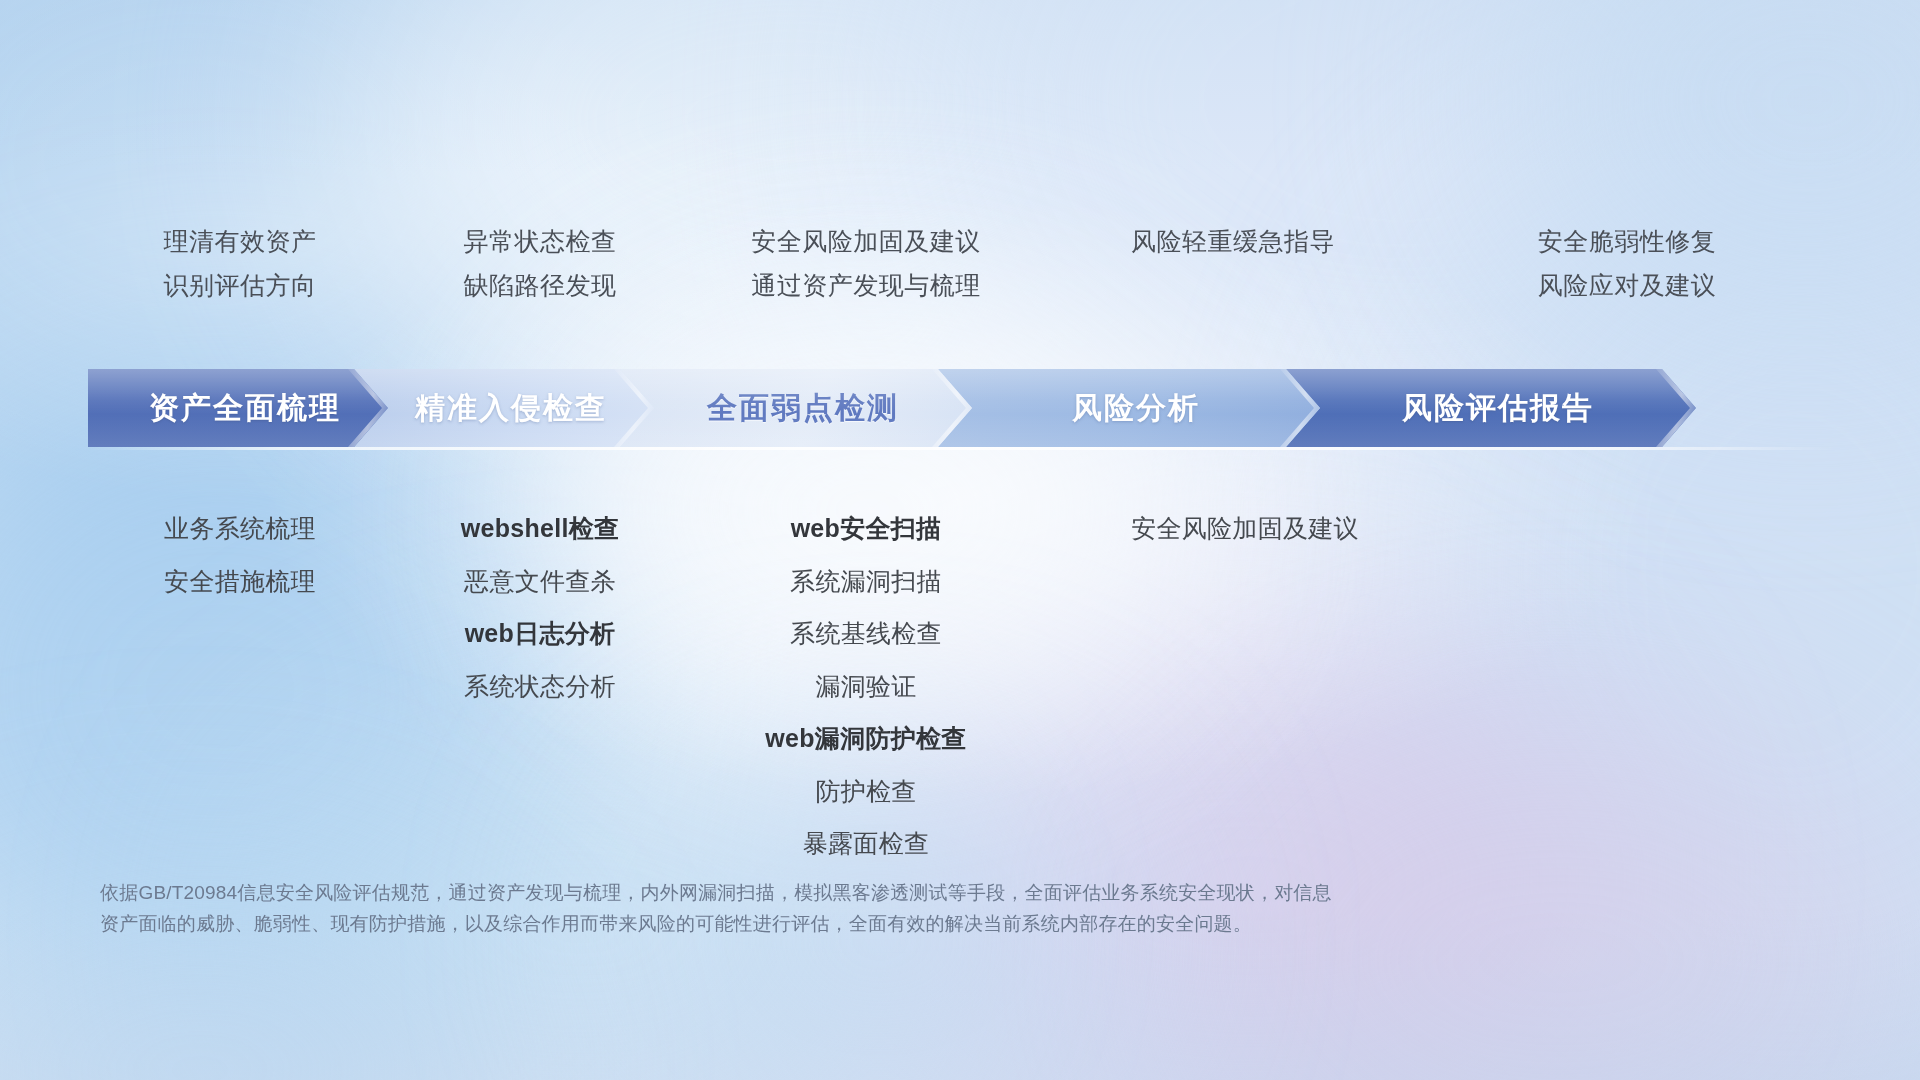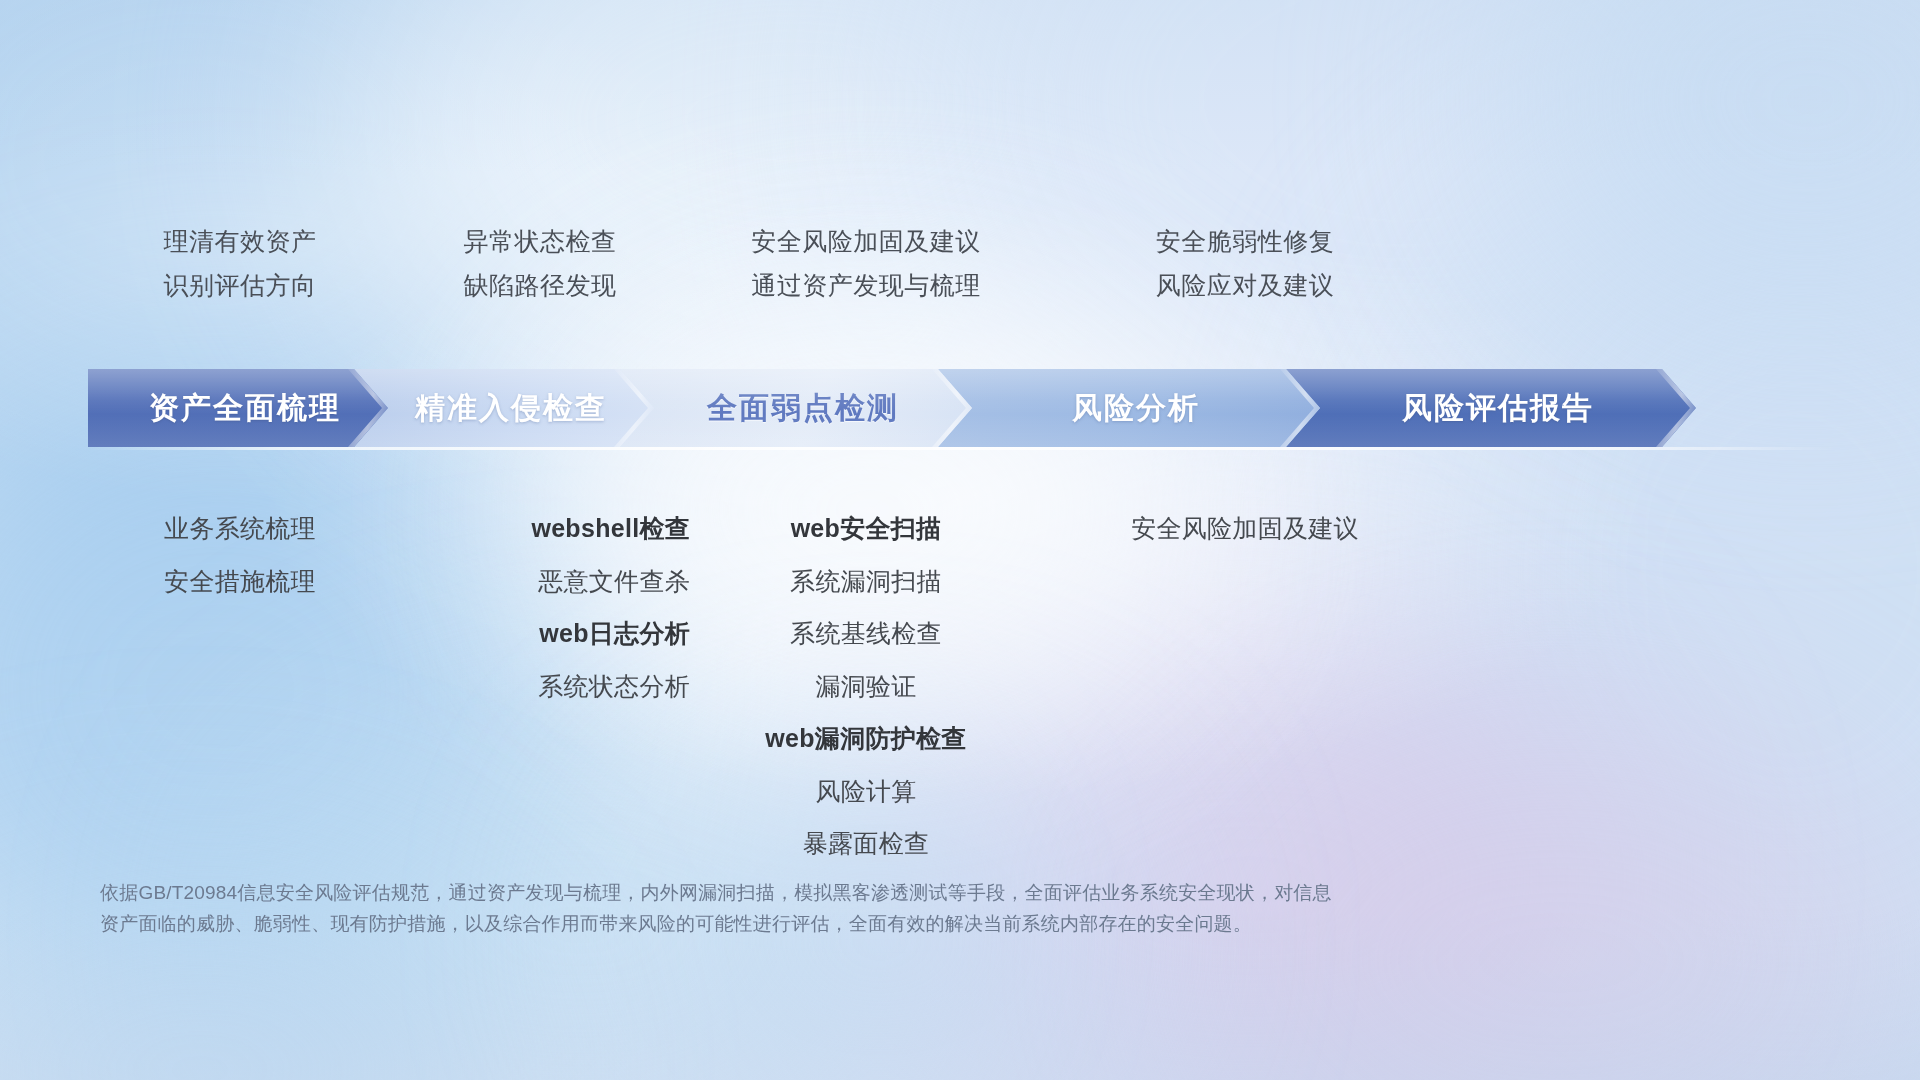--- a/index.html
+++ b/index.html
@@ -232,20 +232,23 @@
         <div class="cap-line">识别评估方向</div>
       </div>
       <div class="top-col" style="width: 300px;">
         <div class="cap-line">异常状态检查</div>
         <div class="cap-line">缺陷路径发现</div>
       </div>
       <div class="top-col" style="width: 352px;">
         <div class="cap-line">安全风险加固及建议</div>
         <div class="cap-line">通过资产发现与梳理</div>
       </div>
+      <div class="top-col" style="width: 382px;">
+        <div class="cap-line">风险轻重缓急指导</div>
+      </div>
       <div class="top-col" style="width: 406px;">
         <div class="cap-line">安全脆弱性修复</div>
         <div class="cap-line">风险应对及建议</div>
       </div>
     </div>
 
   <div id="chevron-band">
       <div class="chev chev-1" style="width: 300px; z-index: 20;">
         <div class="chev-gloss"></div>
         <div class="chev-edge"></div>
@@ -272,33 +275,33 @@
         <div class="chev-label">风险评估报告</div>
       </div>
     </div>
   <div class="band-underline"></div>
 
   <div id="bottom-lists">
       <div class="list-col" style="width: 300px;">
         <div class="list-line">业务系统梳理</div>
         <div class="list-line">安全措施梳理</div>
       </div>
-      <div class="list-col" style="width: 300px; align-items: flex-end;">
+      <div class="list-col" style="width: 300px;">
         <div class="list-line bold">webshell检查</div>
         <div class="list-line">恶意文件查杀</div>
         <div class="list-line bold">web日志分析</div>
         <div class="list-line">系统状态分析</div>
       </div>
       <div class="list-col" style="width: 352px;">
         <div class="list-line bold">web安全扫描</div>
         <div class="list-line">系统漏洞扫描</div>
         <div class="list-line">系统基线检查</div>
         <div class="list-line">漏洞验证</div>
         <div class="list-line bold">web漏洞防护检查</div>
-        <div class="list-line">风险计算</div>
+        <div class="list-line">防护检查</div>
         <div class="list-line">暴露面检查</div>
       </div>
       <div class="list-col" style="width: 406px;">
         <div class="list-line">安全风险加固及建议</div>
       </div>
     </div>
 
   <div id="footer">
     <div class="footer-line">依据GB/T20984信息安全风险评估规范，通过资产发现与梳理，内外网漏洞扫描，模拟黑客渗透测试等手段，全面评估业务系统安全现状，对信息</div>
     <div class="footer-line">资产面临的威胁、脆弱性、现有防护措施，以及综合作用而带来风险的可能性进行评估，全面有效的解决当前系统内部存在的安全问题。</div>

